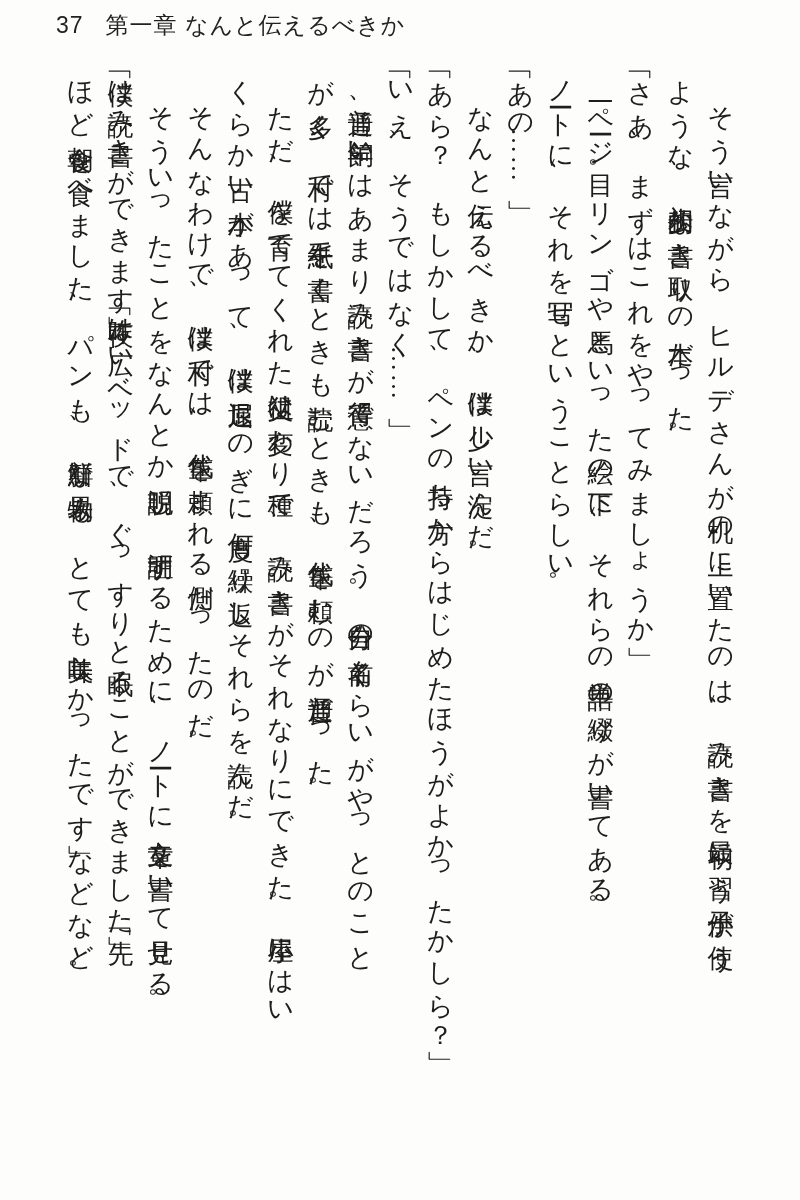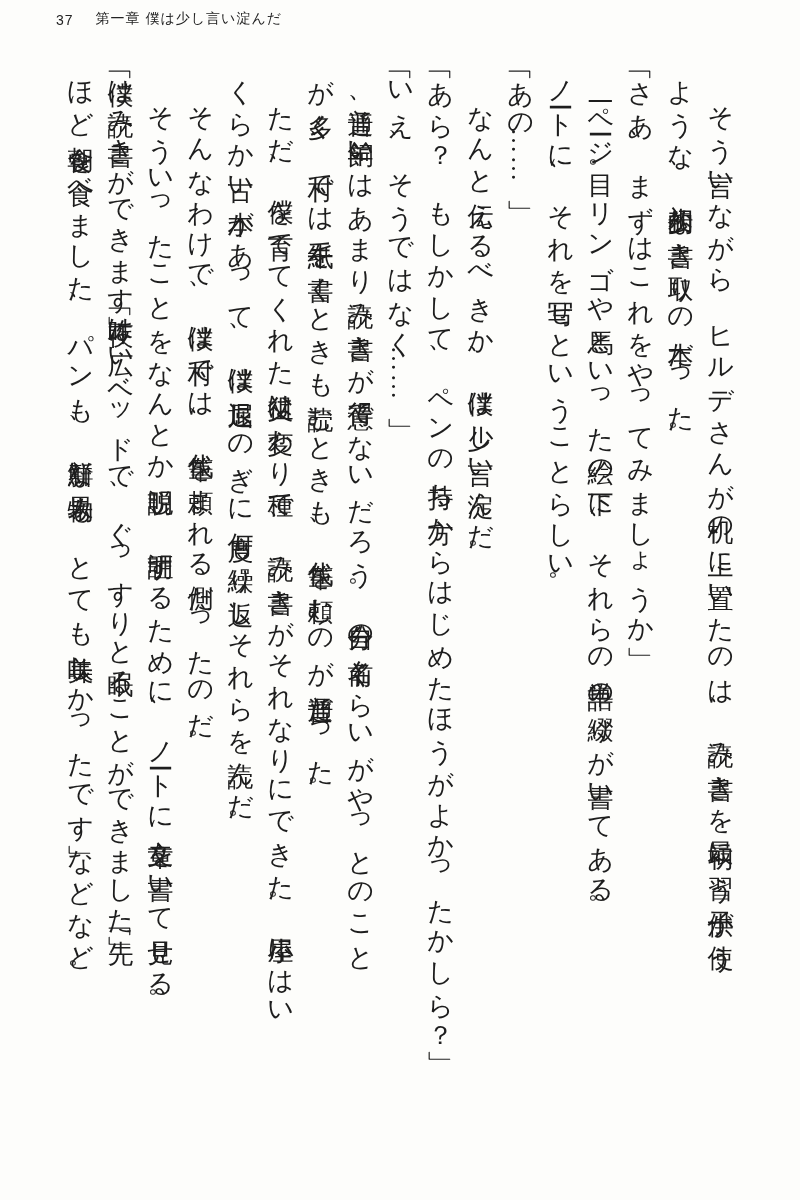--- a/index.html
+++ b/index.html
@@ -18,25 +18,25 @@
   .page {
     position: absolute;
     inset: 0;
   }
   
   .running-head {
     position: absolute;
     top: 10px;
     left: 56px;
     font-family: "Liberation Sans", sans-serif;
-    font-size: 14px;
+    font-size: 23px;
     letter-spacing: 1px;
     color: #222;
     display: flex;
-    align-items: flex-end;
+    align-items: center;
     gap: 22px;
     white-space: nowrap;
   }
   
   .text-body {
     position: absolute;
     top: 62px;
     right: 60px;
     height: 1128px;
     writing-mode: vertical-rl;
@@ -56,21 +56,21 @@
     letter-spacing: 0;       
   }
 </style>
 </head>
 <body>
 
 <div class="page">
 
   <div class="running-head">
     <span>37</span>
-    <span>第一章 僕は少し言い淀んだ</span>
+    <span>第一章 なんと伝えるべきか</span>
   </div>
 
   <div class="text-body">
       <div class="tcol indent">そう言いながら、ヒルデさんが机の上に置いたのは、読み書きを最初に習う子供が使う</div>
       <div class="tcol">ような、初歩的な書き取りの本だった。</div>
       <div class="tcol">「さあ、まずはこれをやってみましょうか」</div>
       <div class="tcol indent">一ページ目。リンゴや馬といった絵の下に、それらの単語の綴りが書いてある。</div>
       <div class="tcol">ノートに、それを写せということらしい。</div>
       <div class="tcol">「あの……」</div>
       <div class="tcol indent">なんと伝えるべきか、僕は少し言い淀んだ。</div>

